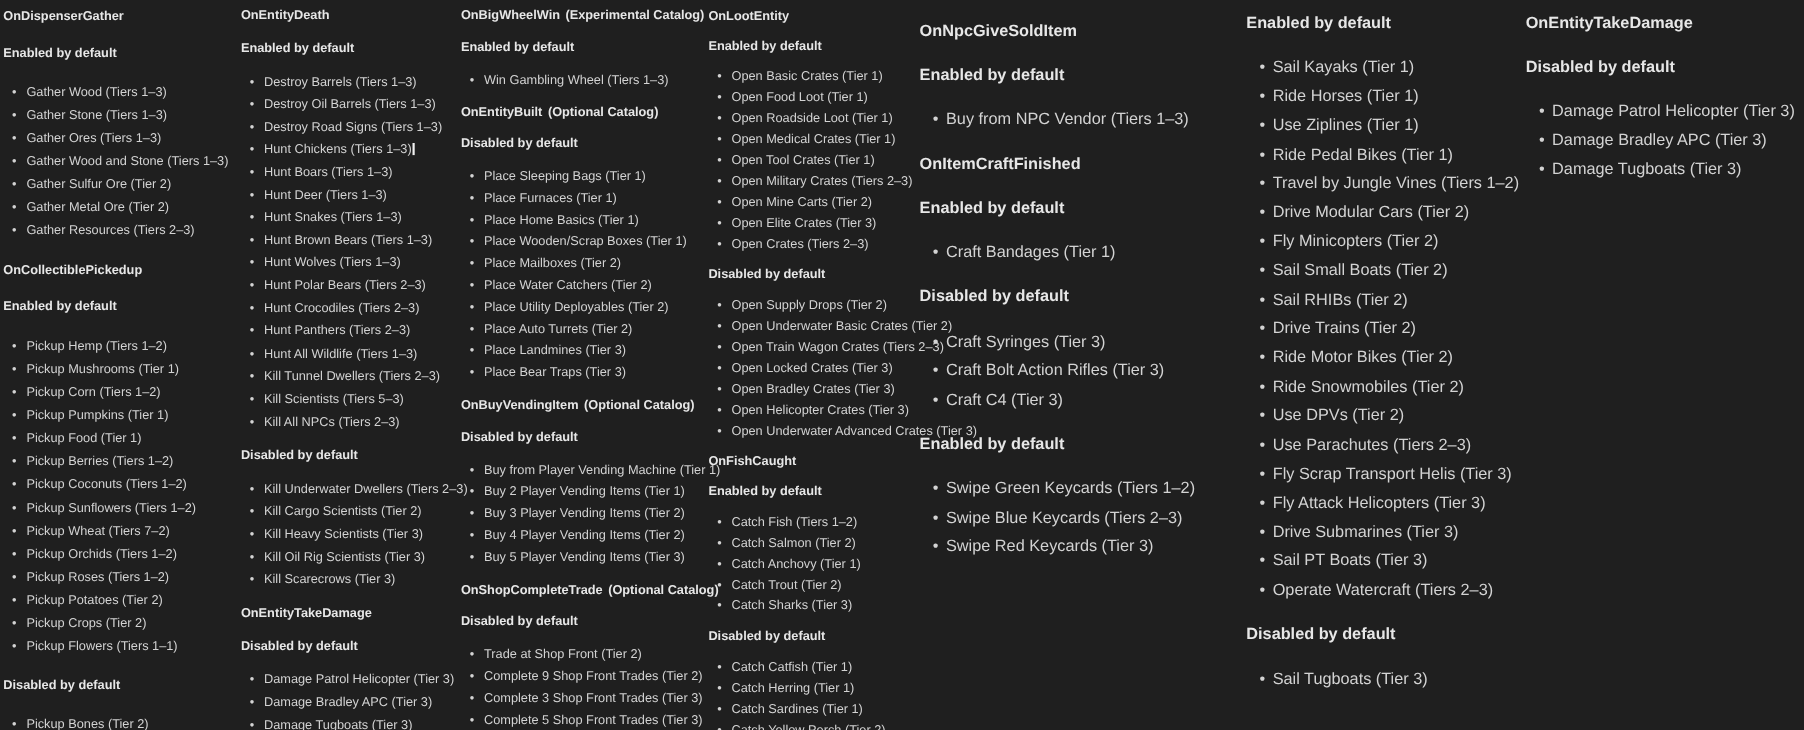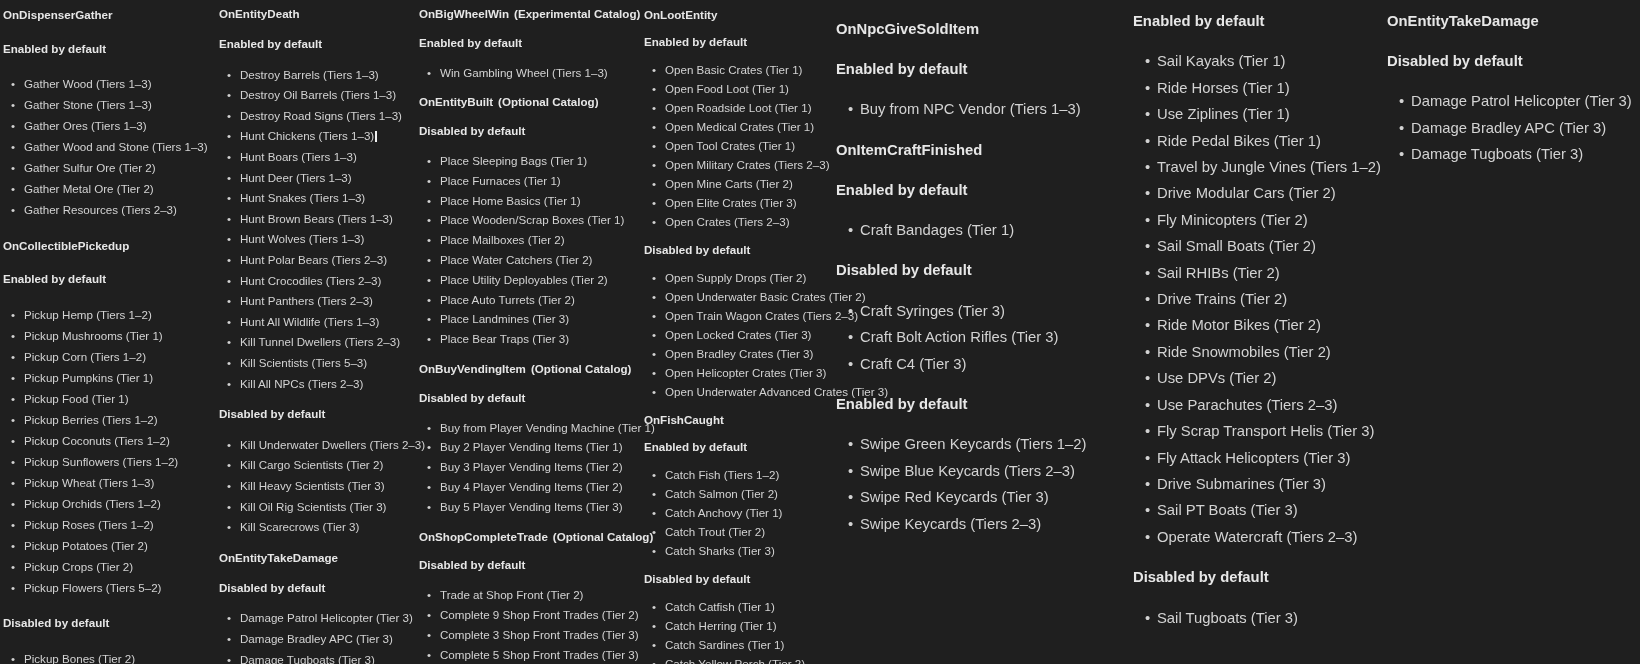--- a/index.html
+++ b/index.html
@@ -58,26 +58,26 @@
       <p class="hdr">Enabled by default</p>
       <ul class="items">
         <li class="item"><span class="txt">Pickup Hemp (Tiers 1–2)</span></li>
         <li class="item"><span class="txt">Pickup Mushrooms (Tier 1)</span></li>
         <li class="item"><span class="txt">Pickup Corn (Tiers 1–2)</span></li>
         <li class="item"><span class="txt">Pickup Pumpkins (Tier 1)</span></li>
         <li class="item"><span class="txt">Pickup Food (Tier 1)</span></li>
         <li class="item"><span class="txt">Pickup Berries (Tiers 1–2)</span></li>
         <li class="item"><span class="txt">Pickup Coconuts (Tiers 1–2)</span></li>
         <li class="item"><span class="txt">Pickup Sunflowers (Tiers 1–2)</span></li>
-        <li class="item"><span class="txt">Pickup Wheat (Tiers 1–3)</span></li>
+        <li class="item"><span class="txt">Pickup Wheat (Tiers 7–2)</span></li>
         <li class="item"><span class="txt">Pickup Orchids (Tiers 1–2)</span></li>
         <li class="item"><span class="txt">Pickup Roses (Tiers 1–2)</span></li>
         <li class="item"><span class="txt">Pickup Potatoes (Tier 2)</span></li>
         <li class="item"><span class="txt">Pickup Crops (Tier 2)</span></li>
-        <li class="item"><span class="txt">Pickup Flowers (Tiers 5–2)</span></li>
+        <li class="item"><span class="txt">Pickup Flowers (Tiers 1–1)</span></li>
       </ul>
       <p class="hdr">Disabled by default</p>
       <ul class="items">
         <li class="item"><span class="txt">Pickup Bones (Tier 2)</span></li>
       </ul>
     </div>
     <div class="col col-2">
       <p class="hdr"><span class="ttl">OnEntityDeath</span></p>
       <p class="hdr">Enabled by default</p>
       <ul class="items">
@@ -208,21 +208,20 @@
       <ul class="items">
         <li class="item"><span class="txt">Craft Syringes (Tier 3)</span></li>
         <li class="item"><span class="txt">Craft Bolt Action Rifles (Tier 3)</span></li>
         <li class="item"><span class="txt">Craft C4 (Tier 3)</span></li>
       </ul>
       <p class="hdr">Enabled by default</p>
       <ul class="items">
         <li class="item"><span class="txt">Swipe Green Keycards (Tiers 1–2)</span></li>
         <li class="item"><span class="txt">Swipe Blue Keycards (Tiers 2–3)</span></li>
         <li class="item"><span class="txt">Swipe Red Keycards (Tier 3)</span></li>
-        <li class="item"><span class="txt">Swipe Keycards (Tiers 2–3)</span></li>
       </ul>
     </div>
     <div class="col col-6">
       <p class="hdr">Enabled by default</p>
       <ul class="items">
         <li class="item"><span class="txt">Sail Kayaks (Tier 1)</span></li>
         <li class="item"><span class="txt">Ride Horses (Tier 1)</span></li>
         <li class="item"><span class="txt">Use Ziplines (Tier 1)</span></li>
         <li class="item"><span class="txt">Ride Pedal Bikes (Tier 1)</span></li>
         <li class="item"><span class="txt">Travel by Jungle Vines (Tiers 1–2)</span></li>

